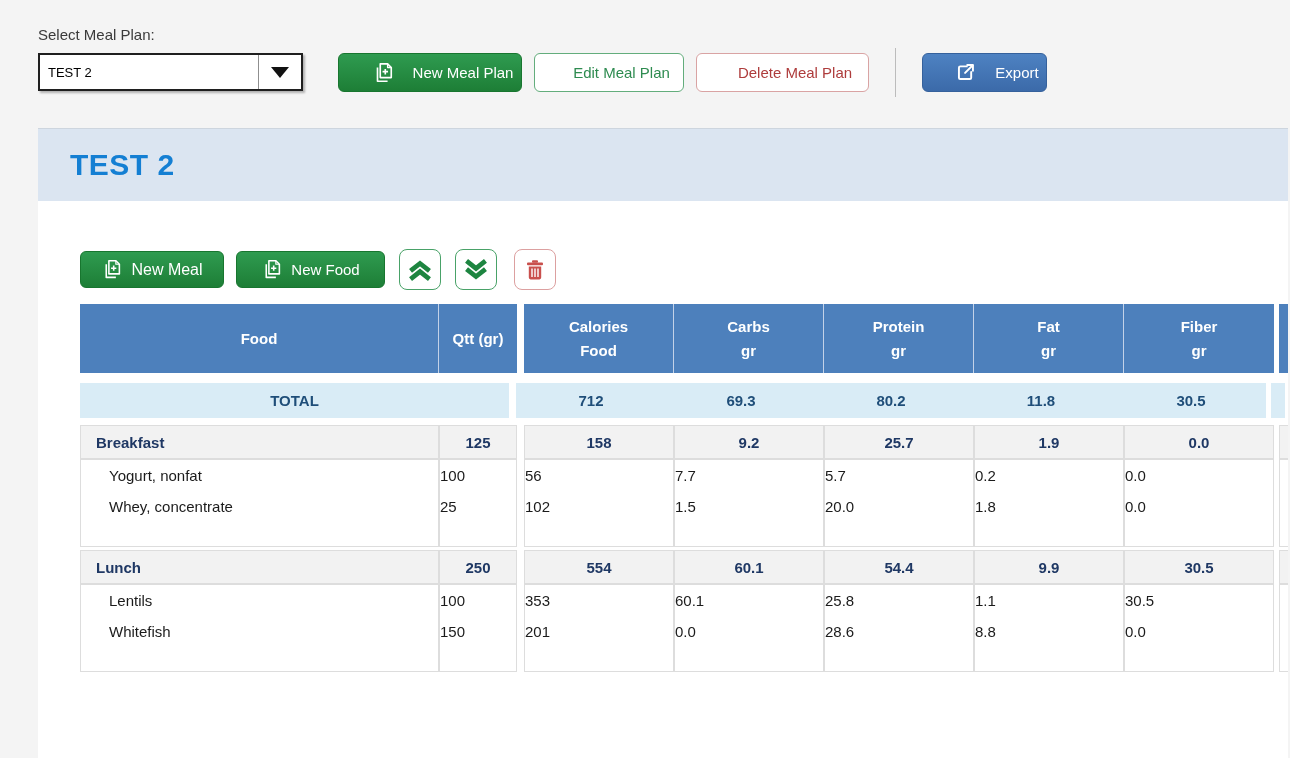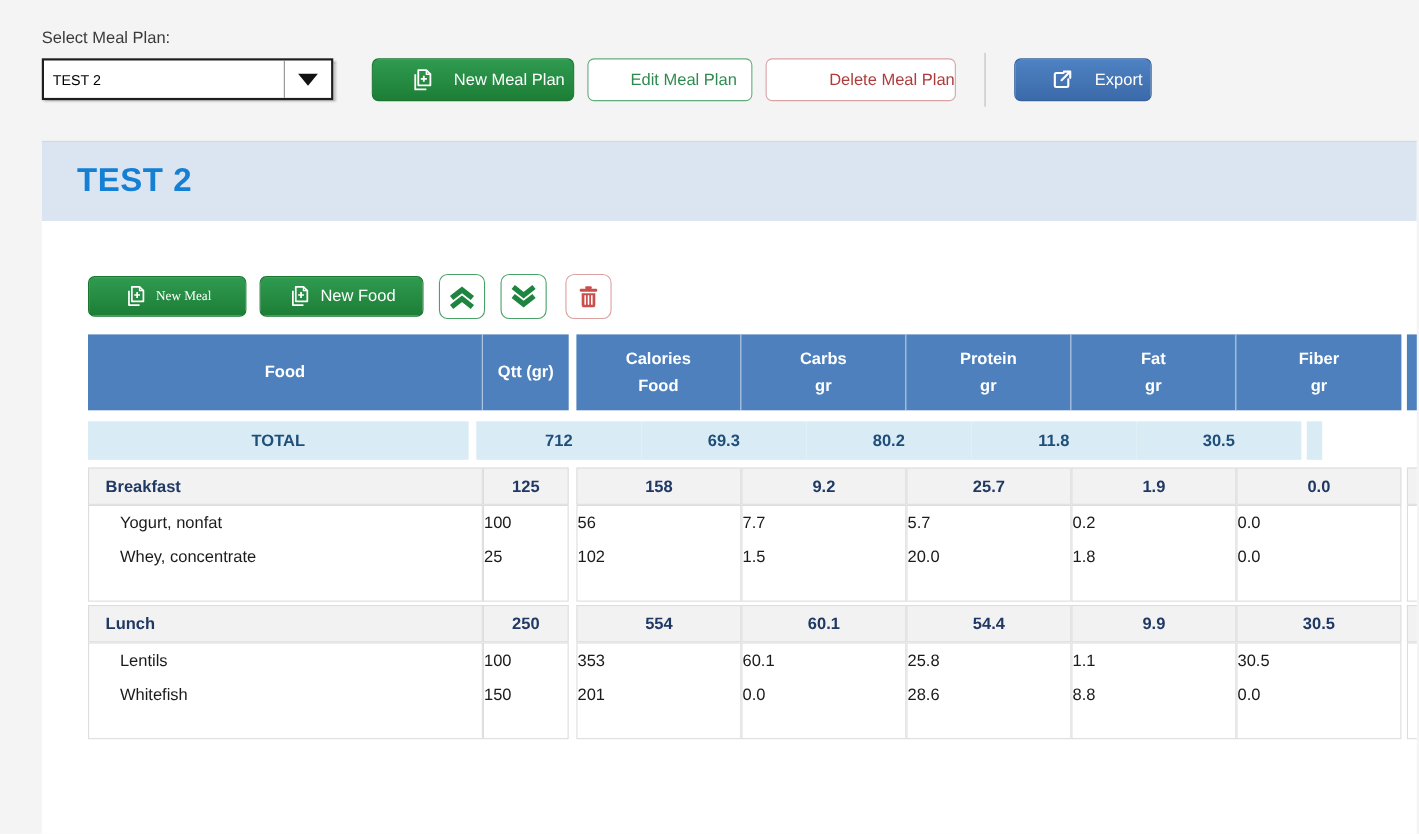--- a/index.html
+++ b/index.html
@@ -26,43 +26,43 @@
     position:absolute;top:53px;height:39px;border-radius:6px;box-sizing:border-box;
     display:flex;align-items:center;justify-content:center;gap:19px;
     font-size:15px;cursor:pointer;white-space:nowrap;padding-left:25px;
   }
   .btn-green{background:linear-gradient(180deg,#2f9b50,#1d7e36);border:1px solid #18762f;color:#fff;}
   .btn-outline-green{background:#fff;border:1px solid #63ad7c;color:#2e8b50;}
   .btn-outline-red{background:#fff;border:1px solid #d9a3a3;color:#ae3c3c;}
   .btn-blue{background:linear-gradient(180deg,#4e82c2,#3b6aa9);border:1px solid #35619c;color:#fff;}
   #btn-new-meal-plan{left:338px;width:184px;}
   #btn-edit-meal-plan{left:534px;width:150px;}
-  #btn-delete-meal-plan{left:696px;width:173px;justify-content:flex-end;}
+  #btn-delete-meal-plan{left:696px;width:173px;}
   #btn-export{left:922px;width:125px;}
   .vdivider{position:absolute;left:895px;top:48px;width:1px;height:49px;background:#bcbcbc;}
   
   .panel{
     position:absolute;left:38px;top:128px;width:1250px;height:630px;
     background:#fff;overflow:hidden;border-top:1px solid #cdd5de;
   }
   .panel-header{height:72px;background:#dbe5f1;display:flex;align-items:center;}
   .panel-title{margin-left:32px;font-size:30px;font-weight:bold;color:#147fd3;letter-spacing:.5px;}
   
   .tb{position:absolute;box-sizing:border-box;border-radius:6px;display:flex;align-items:center;justify-content:center;gap:9px;cursor:pointer;}
-  #btn-new-meal{left:42px;top:122px;width:144px;height:37px;font-size:12px;font-family:Liberation Serif, serif;}
+  #btn-new-meal{left:42px;top:122px;width:144px;height:37px;font-size:16px;}
   #btn-new-food{left:198px;top:122px;width:149px;height:37px;font-size:15px;}
   .tb-icon{width:42px;height:41px;background:#fff;}
   #btn-move-up{left:361px;top:120px;border:1px solid #49a268;border-radius:8px;}
   #btn-move-down{left:417px;top:120px;border:1px solid #49a268;border-radius:8px;}
   #btn-delete-row{left:476px;top:120px;border:1px solid #dca0a0;border-radius:8px;}
   
   .meal-table{position:absolute;left:42px;top:175px;width:1220px;}
   .row{display:flex;}
   .cell{box-sizing:border-box;display:flex;align-items:center;justify-content:center;flex:0 0 auto;}
-  .w-food{width:359px}.w-qtt{width:78px}.w-gap1{width:7px}.w-n{width:150px}.w-gap2{width:5px}.w-cut{width:14px}.w-total{width:346px}
+  .w-food{width:359px}.w-qtt{width:78px}.w-gap1{width:7px}.w-n{width:150px}.w-gap2{width:5px}.w-cut{width:14px}.w-total{width:429px}
   .gapcell{background:transparent;}
   .hdr{
     background:#4d80bc;color:#fff;font-weight:bold;font-size:15px;height:69px;
     flex-direction:column;line-height:1.55;border-right:1px solid #c3d2e8;text-align:center;
   }
   .hdr.nb{border-right:none;}
   .tot{background:#d9ecf6;color:#1f4e79;font-weight:bold;font-size:15px;height:35px;}
   .mealc{background:#f2f2f2;color:#1f3864;font-weight:bold;font-size:15px;height:34px;border:1px solid #dddddd;}
   .mealc.namec{justify-content:flex-start;padding-left:15px;}
   .fb{background:#fff;border:1px solid #dddddd;height:88px;flex-direction:column;justify-content:flex-start;font-size:15px;color:#1b1b1b;}

